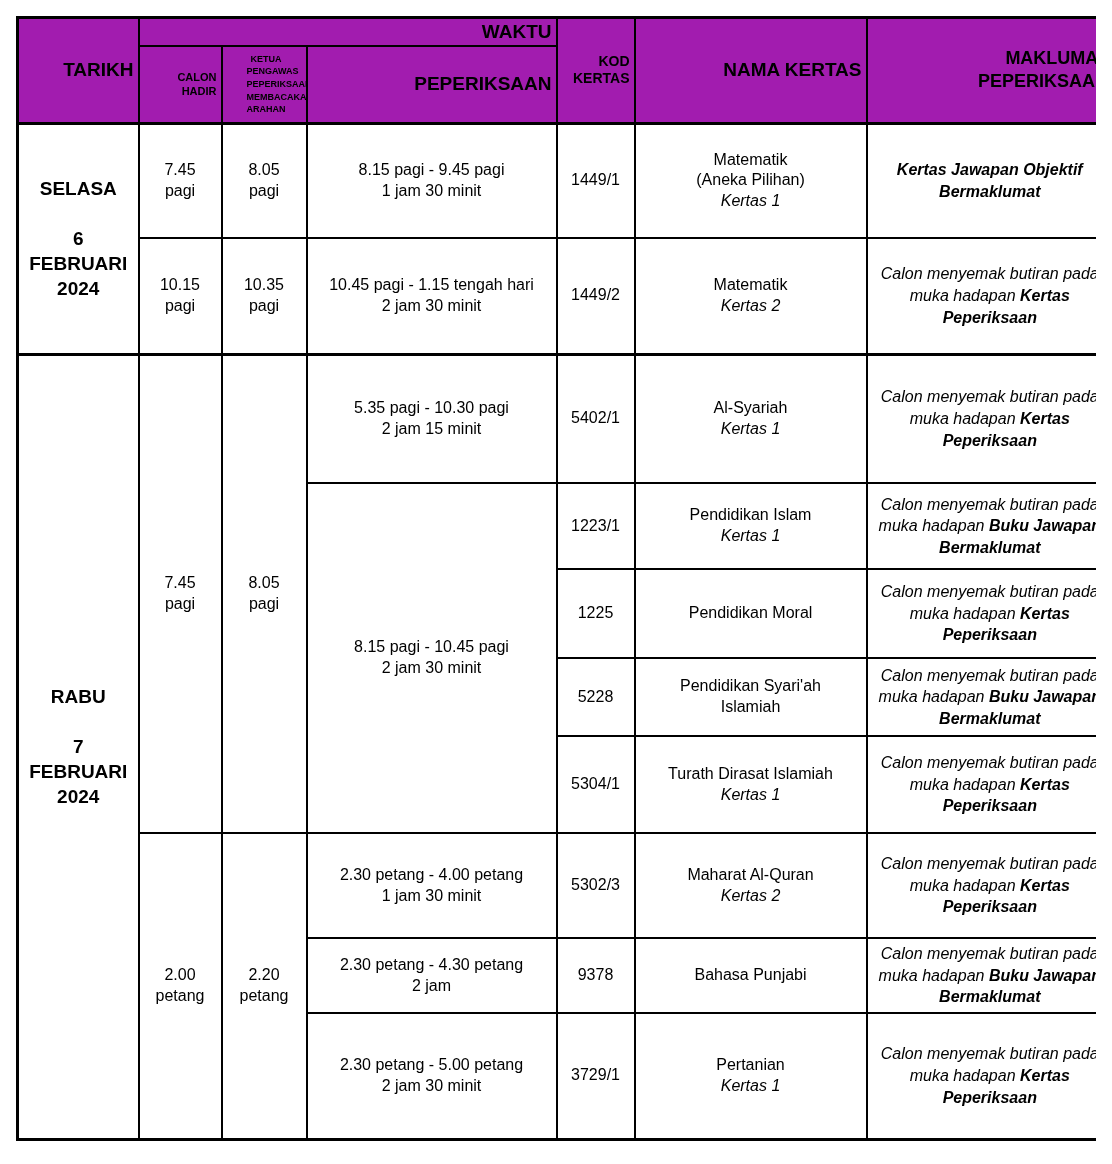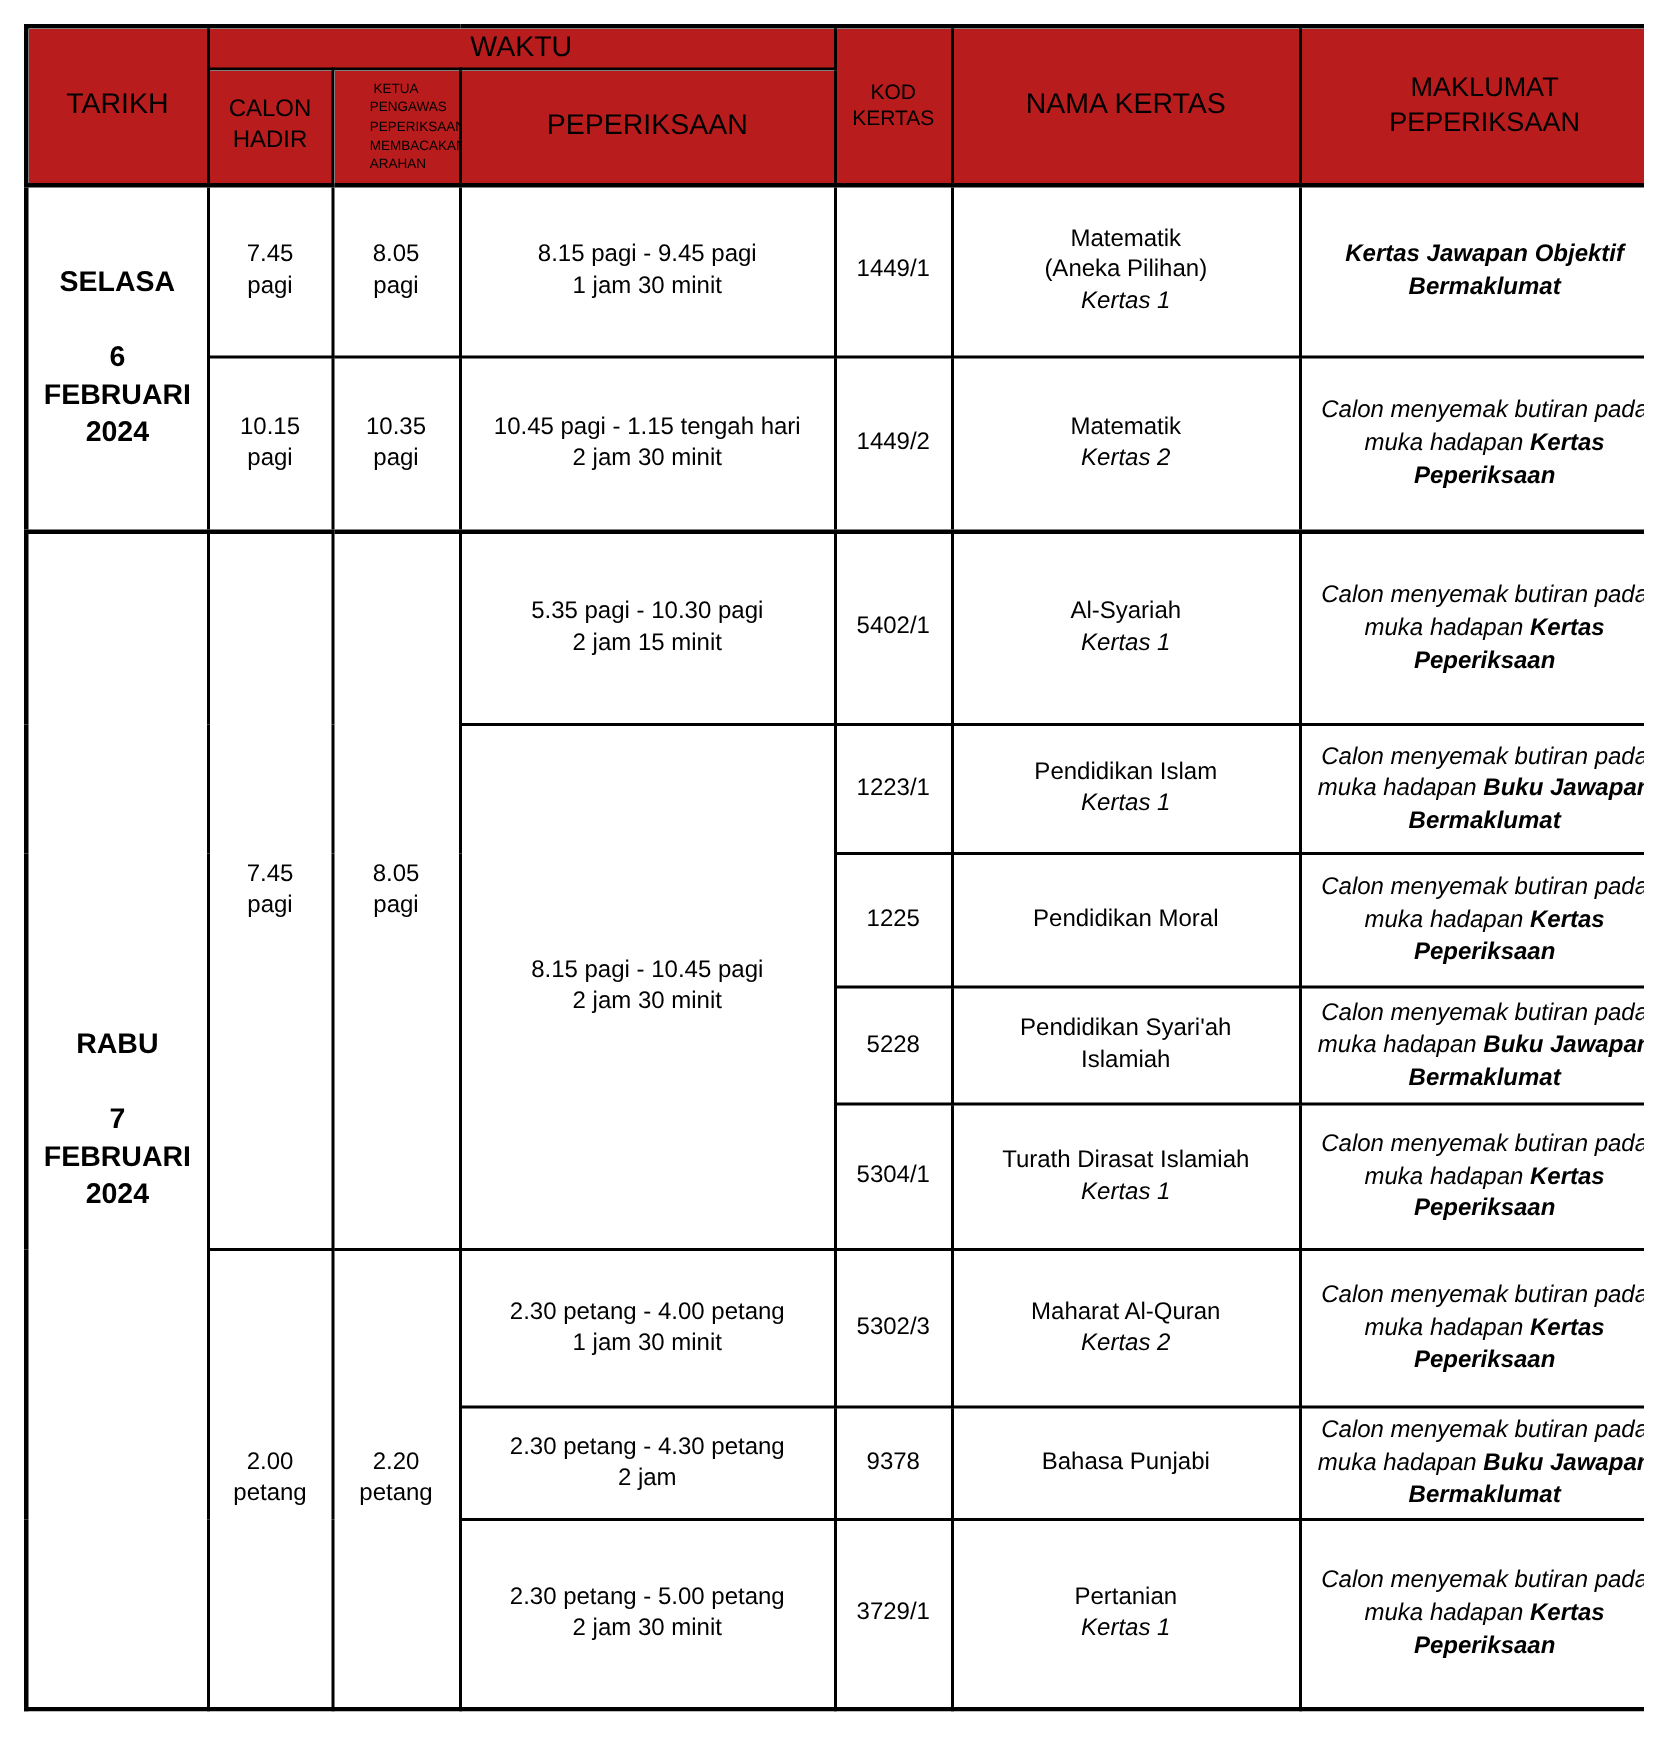--- a/index.html
+++ b/index.html
@@ -20,27 +20,28 @@
     text-align: center;
     padding: 2px 4px;
     overflow: hidden;
   }
   
   tr.thick-top > th, tr.thick-top > td { border-top: 3px solid #000; }
 
   .pre { white-space: pre-line; }
 
   .hdr {
-    background: #b91c1c;
-    font-weight: normal;
+    background: #a21caf;
+    font-weight: bold;
+    text-align: right;
   }
   .h-main   { font-size: 19px; }
   .h-kod    { font-size: 14px; line-height: 1.25; }
   .h-makl   { font-size: 18px; line-height: 1.3; }
-  .h-calon  { font-size: 16px; line-height: 1.3; }
+  .h-calon  { font-size: 11px; line-height: 1.3; }
   .h-ketua  { font-size: 9px;  line-height: 1.4; padding: 0 24px; }
 
   td.day {
     font-weight: bold;
     font-size: 19px;
     line-height: 1.32;
   }
   td.time, td.slot, td.kod {
     font-size: 16px;
     line-height: 1.3;

